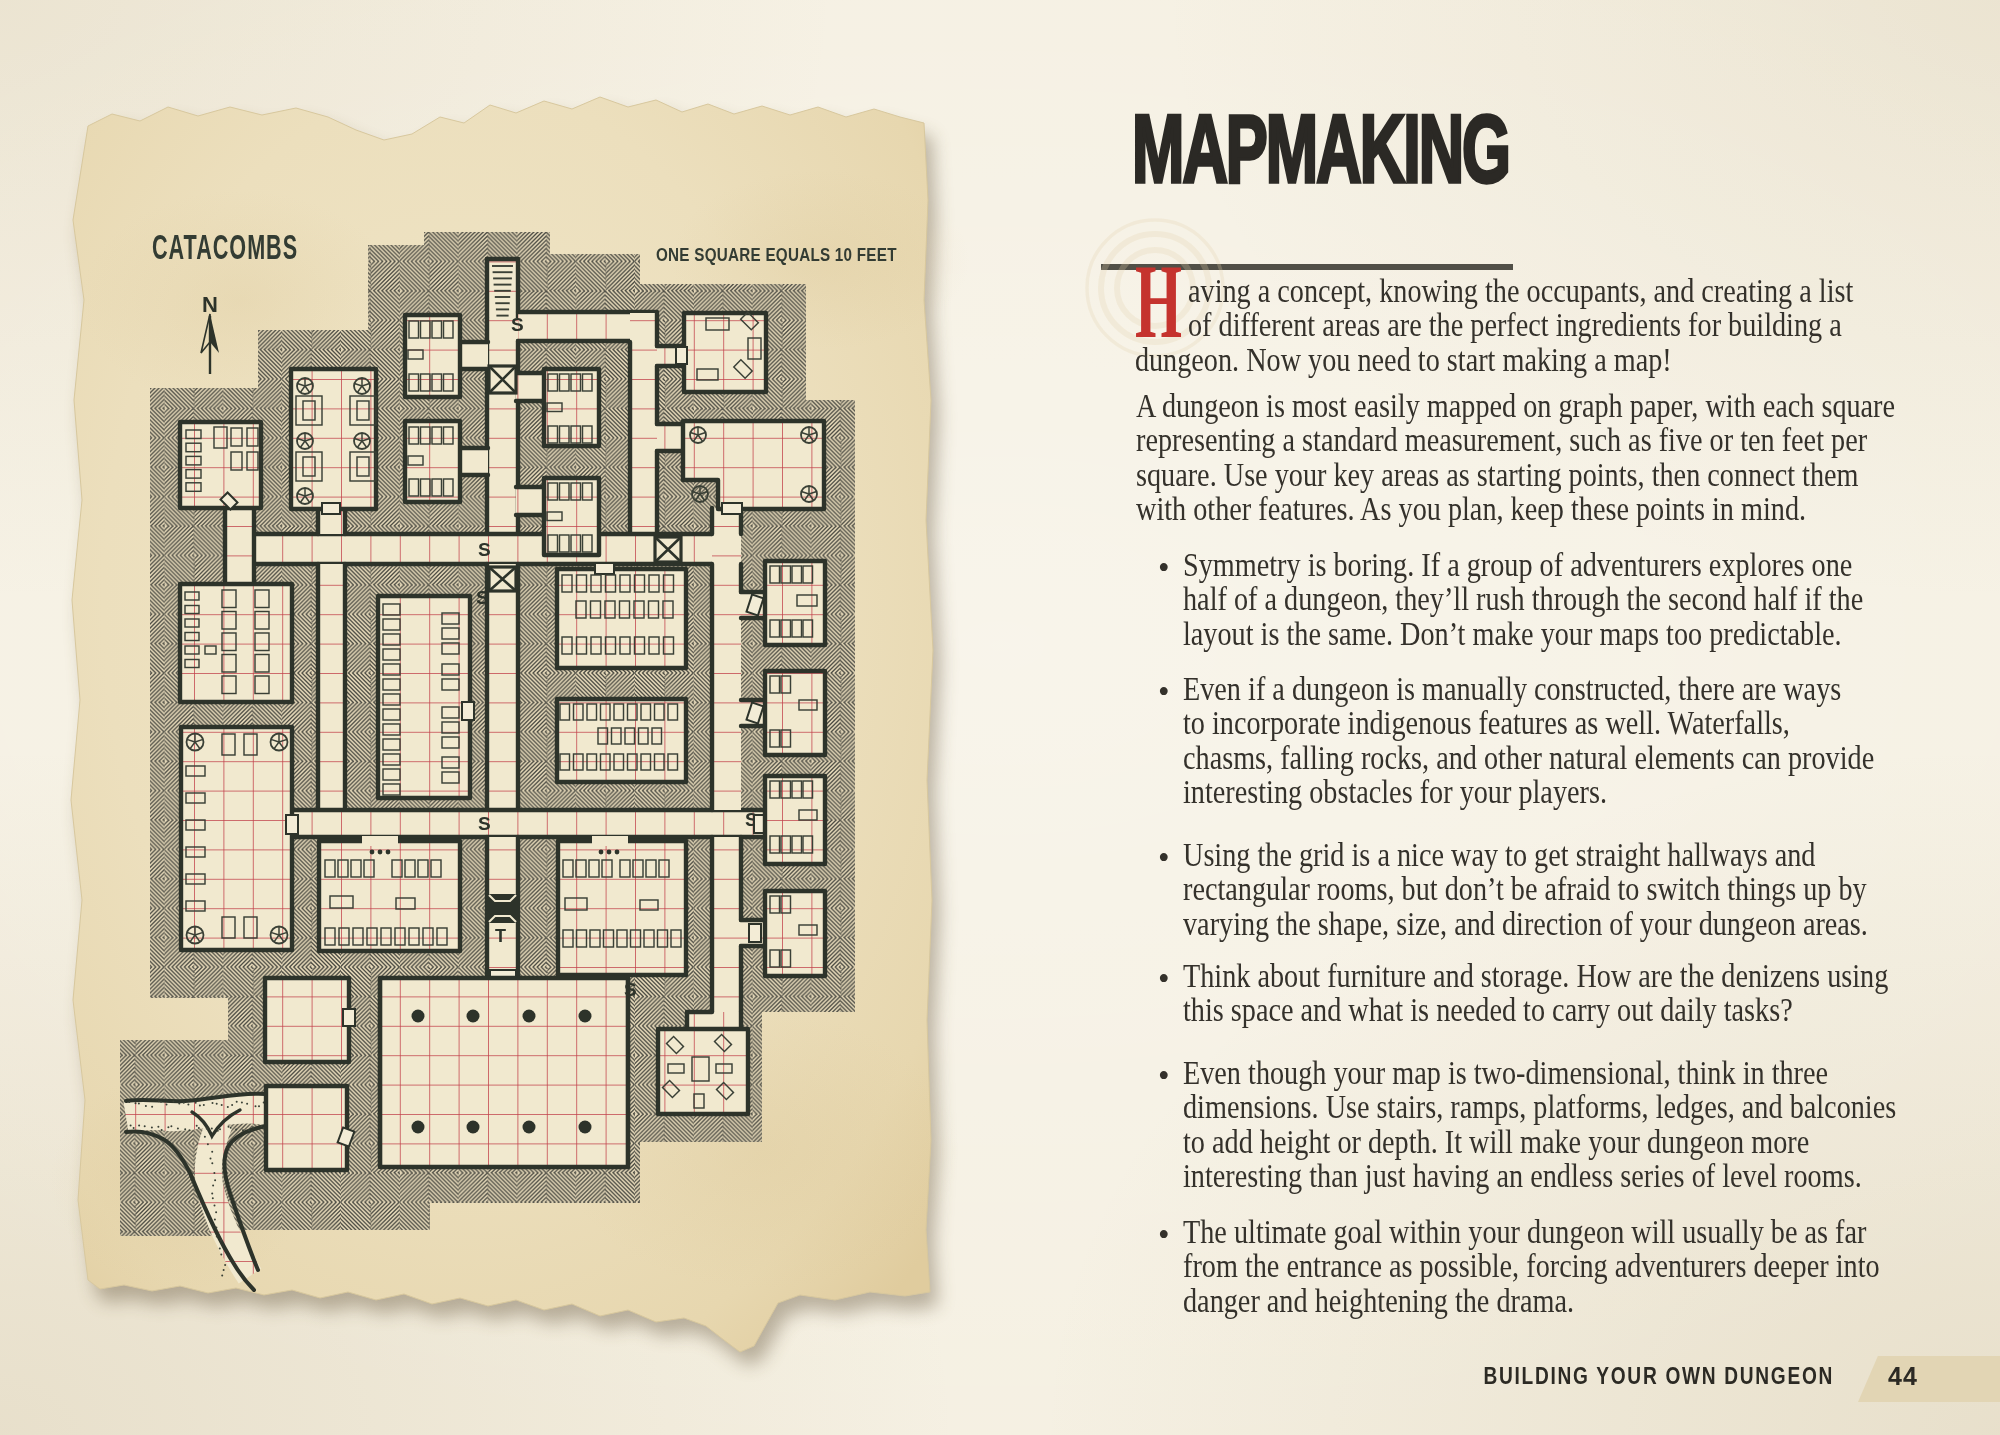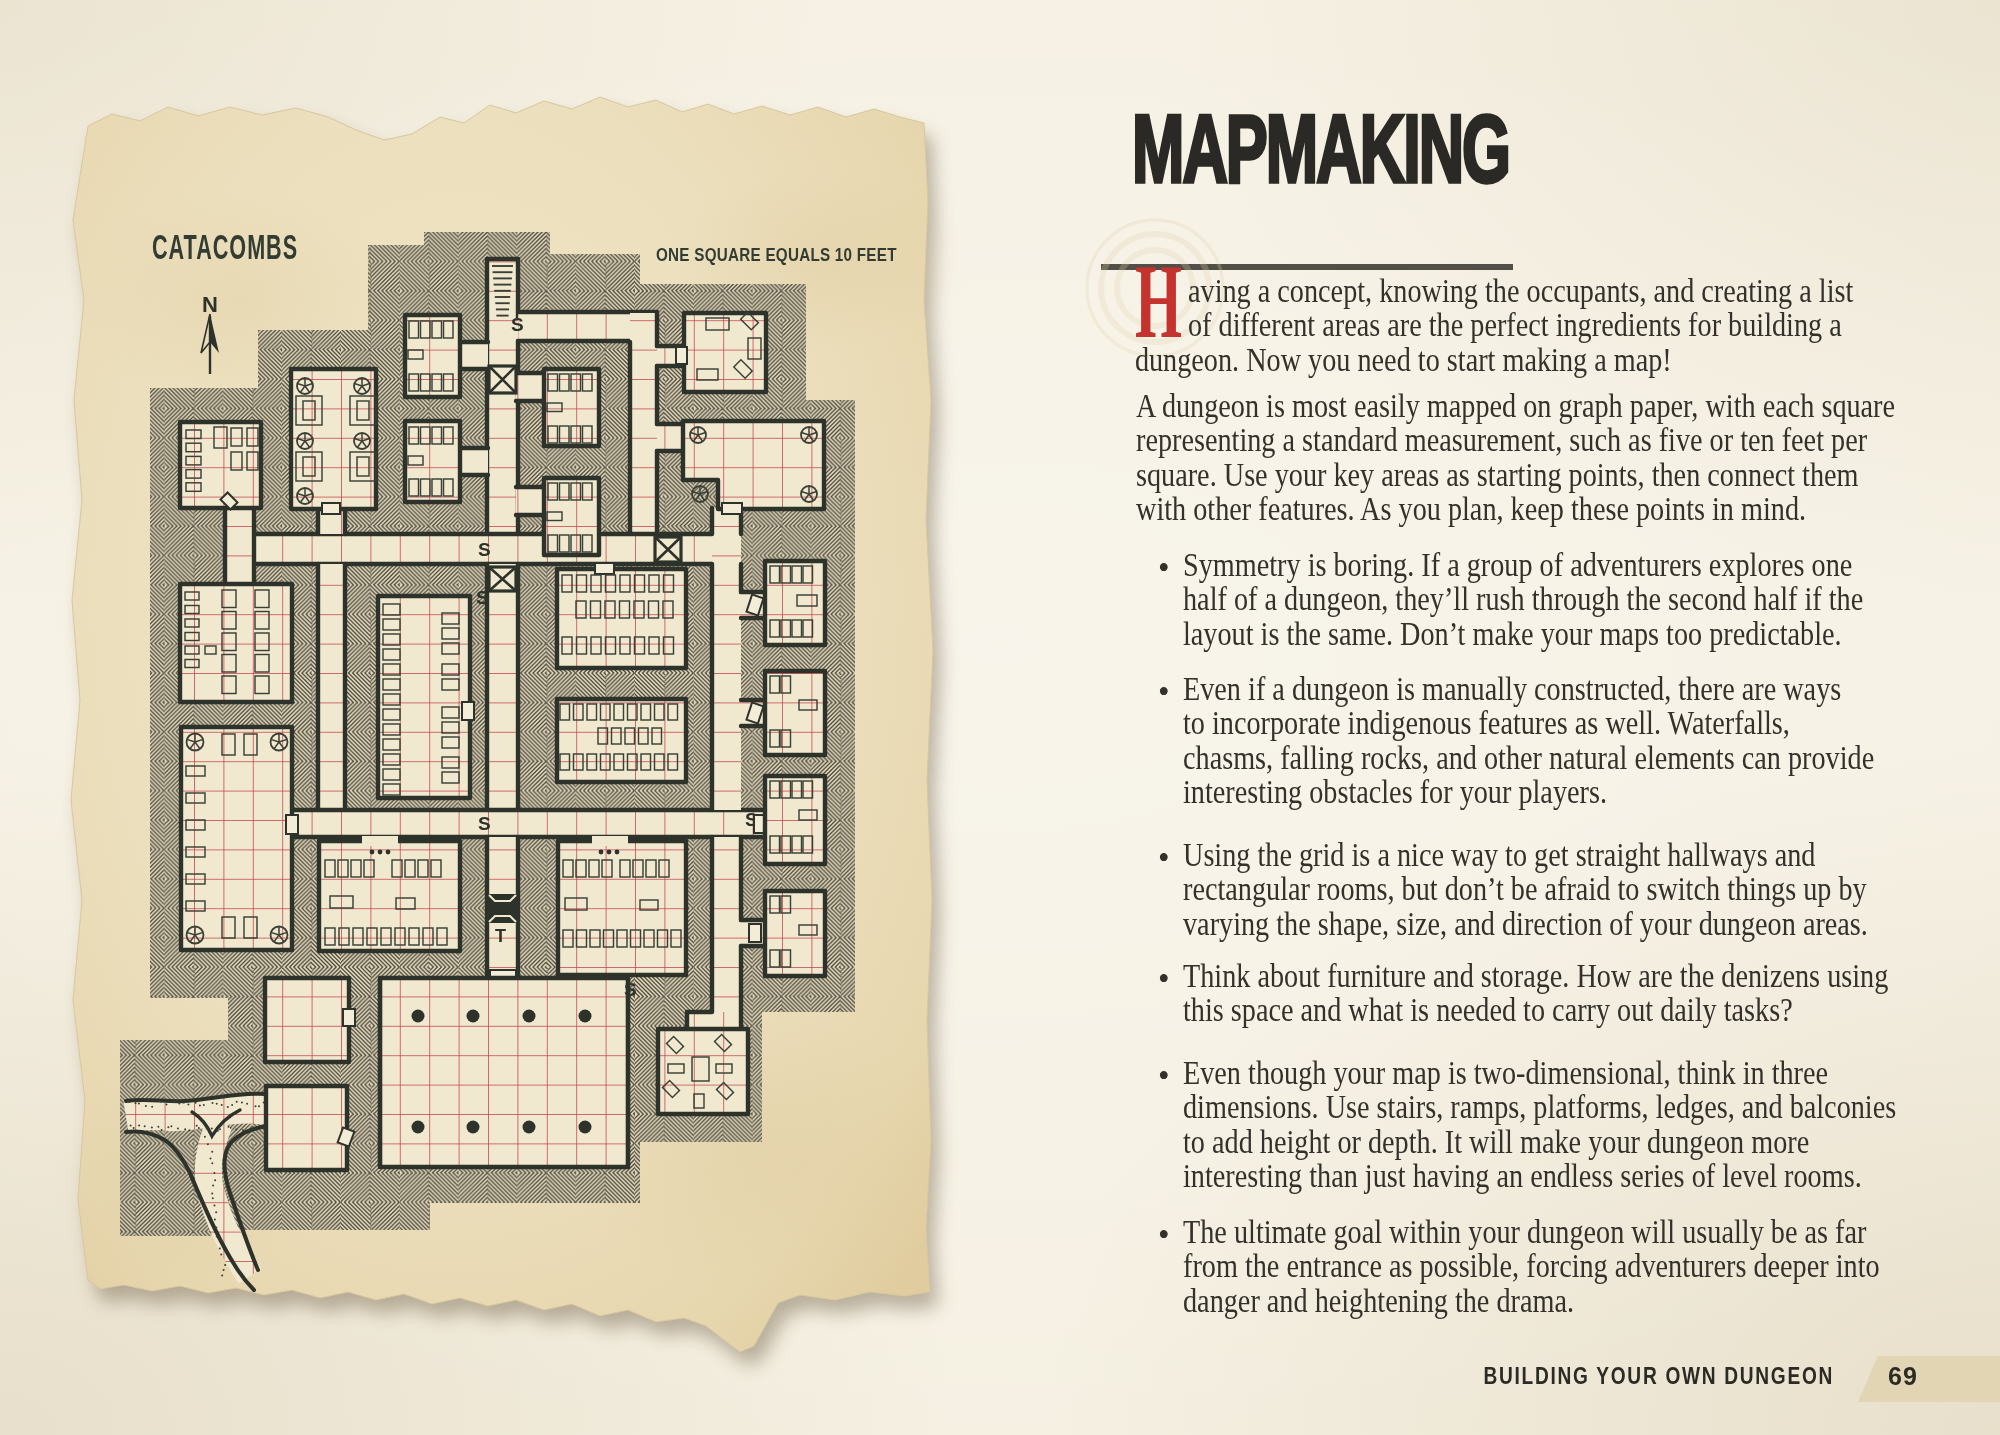--- a/index.html
+++ b/index.html
@@ -1037,14 +1037,14 @@
 <b class="blt" style="left:1158px;top:1058px">•</b>
     <div class="t" style="left:1183px;top:1056px">Even though your map is two-dimensional, think in three<br>dimensions. Use stairs, ramps, platforms, ledges, and balconies<br>to add height or depth. It will make your dungeon more<br>interesting than just having an endless series of level rooms.</div>
 
 <b class="blt" style="left:1158px;top:1217px">•</b>
     <div class="t" style="left:1183px;top:1215px">The ultimate goal within your dungeon will usually be as far<br>from the entrance as possible, forcing adventurers deeper into<br>danger and heightening the drama.</div>
 
 <div id="foot">BUILDING YOUR OWN DUNGEON</div>
 
 <div id="pgband"></div>
 
-<div id="pgnum">69</div>
+<div id="pgnum">44</div>
 </div>
 
 </body></html>

